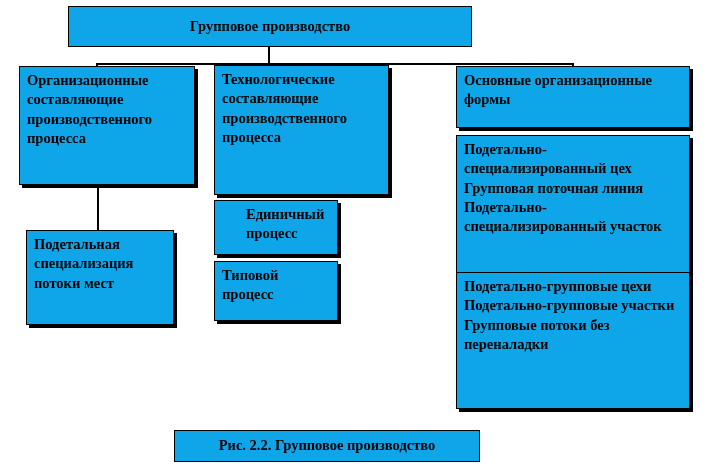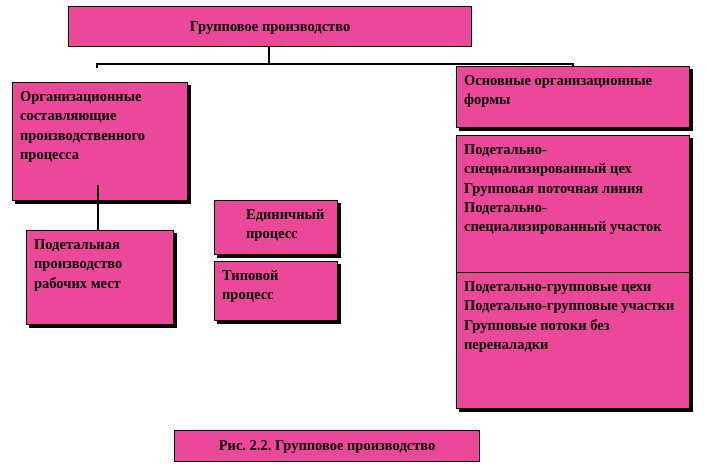--- a/index.html
+++ b/index.html
@@ -10,21 +10,21 @@
   #canvas {
     position: relative;
     width: 707px;
     height: 466px;
     background: #ffffff;
     font-family: "Liberation Serif", serif;
     overflow: hidden;
   }
   .box {
     position: absolute;
-    background: #ec4899;
+    background: #0ea5e9;
     border: 1px solid #000000;
     box-sizing: border-box;
     box-shadow: 3px 3px 0 0 #000000;
     padding: 4px 7px;
     font-size: 14.5px;
     line-height: 1.33;
     font-weight: bold;
     color: #000000;
     white-space: pre-line;
   }
@@ -44,26 +44,27 @@
 
 <div id="canvas">
 
   <div class="box plain center" style="left:68px; top:6px; width:404px; height:41px; display:flex; align-items:center; justify-content:center;">Групповое производство</div>
 
   <div class="connector" style="left:268px; top:47px; width:2px; height:18px;"></div>
   <div class="connector" style="left:96px; top:63px; width:478px; height:2px;"></div>
   <div class="connector" style="left:96px; top:63px; width:2px; height:5px;"></div>
   <div class="connector" style="left:572px; top:63px; width:2px; height:5px;"></div>
 
-  <div class="box" style="left:12px; top:66px; width:176px; height:119px;margin-top:16px;">Организационные составляющие производственного процесса</div>
+  <div class="box" style="left:19px; top:66px; width:176px; height:119px;">Организационные составляющие производственного процесса</div>
 
   <div class="connector" style="left:97px; top:185px; width:2px; height:46px;"></div>
 
-  <div class="box" style="left:26px; top:230px; width:148px; height:95px;">Подетальная производство рабочих мест</div>
+  <div class="box" style="left:26px; top:230px; width:148px; height:95px;">Подетальная специализация потоки мест</div>
 
+  <div class="box" style="left:214px; top:65px; width:175px; height:130px;">Технологические составляющие производственного процесса</div>
 
   <div class="box" style="left:214px; top:200px; width:124px; height:55px;padding-left:31px;">Единичный процесс</div>
 
   <div class="box" style="left:214px; top:261px; width:124px; height:60px;">Типовой процесс</div>
 
 
   <div class="box" style="left:456px; top:66px; width:234px; height:62px;">Основные организационные формы</div>
 
   <div class="box" style="left:456px; top:135px; width:234px; height:152px;">Подетально-специализированный цех
 Групповая поточная линия

